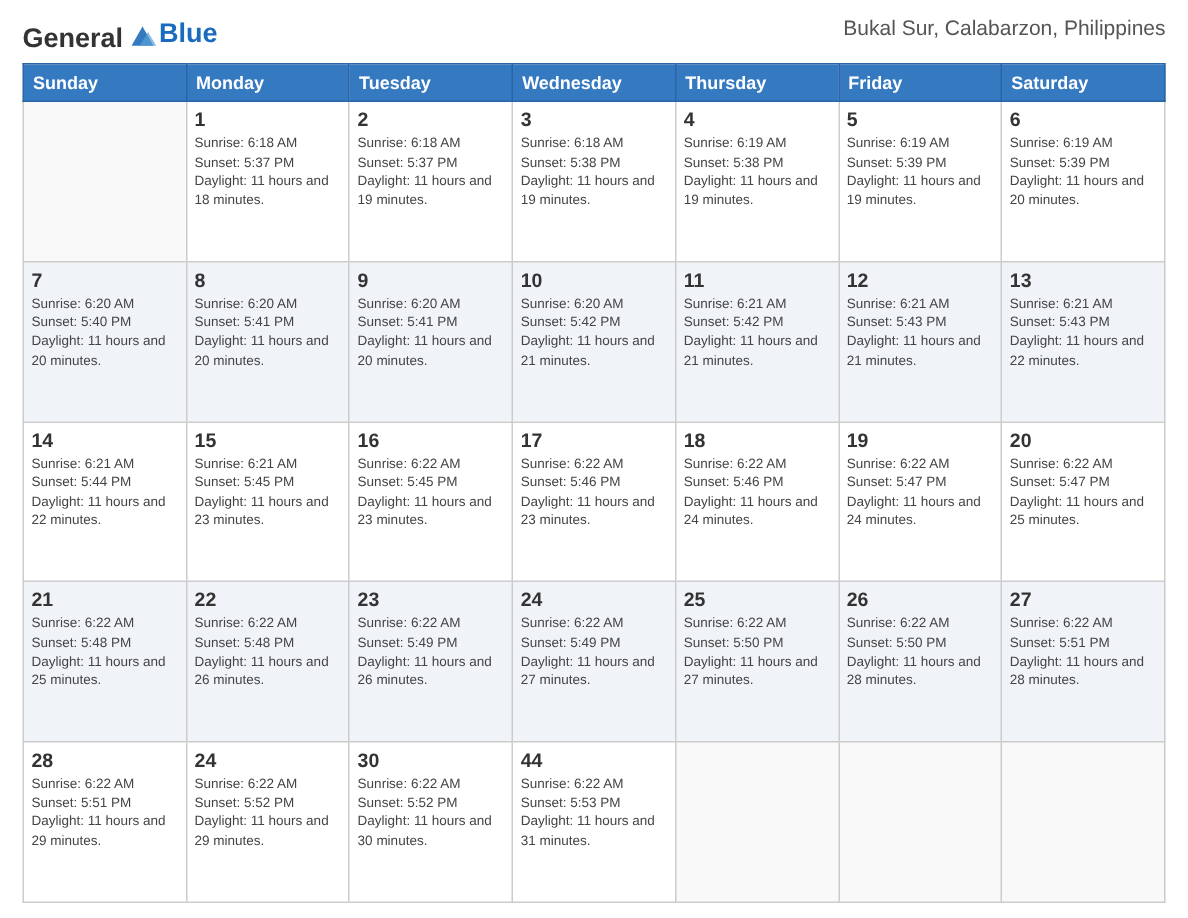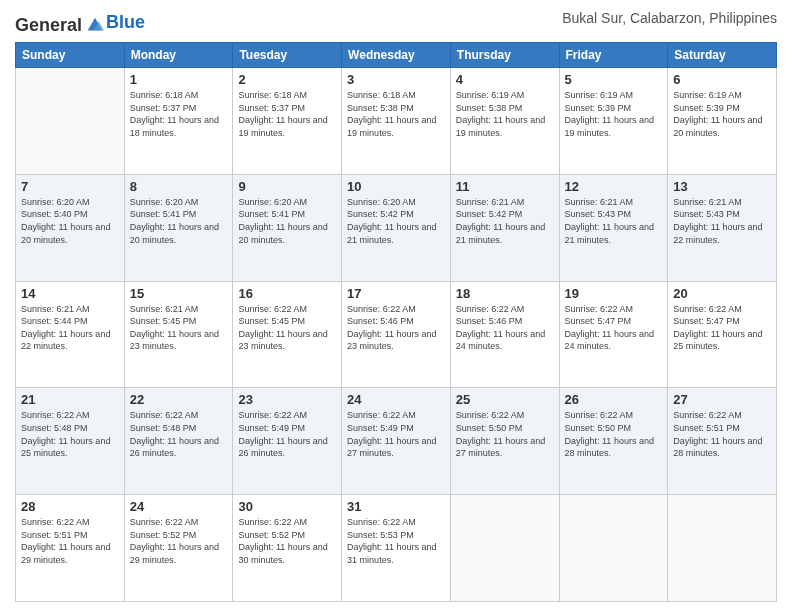--- a/index.html
+++ b/index.html
@@ -260,21 +260,21 @@
           </td>
           <td>
             <span class="day-num">24</span>
             <div class="day-info">Sunrise: 6:22 AM<br>Sunset: 5:52 PM<br>Daylight: 11 hours and 29 minutes.</div>
           </td>
           <td>
             <span class="day-num">30</span>
             <div class="day-info">Sunrise: 6:22 AM<br>Sunset: 5:52 PM<br>Daylight: 11 hours and 30 minutes.</div>
           </td>
           <td>
-            <span class="day-num">31</span>
+            <span class="day-num">44</span>
             <div class="day-info">Sunrise: 6:22 AM<br>Sunset: 5:53 PM<br>Daylight: 11 hours and 31 minutes.</div>
           </td>
           <td class="empty"></td>
           <td class="empty"></td>
           <td class="empty"></td>
         </tr>
       </tbody>
   </table>
 </div>
 

